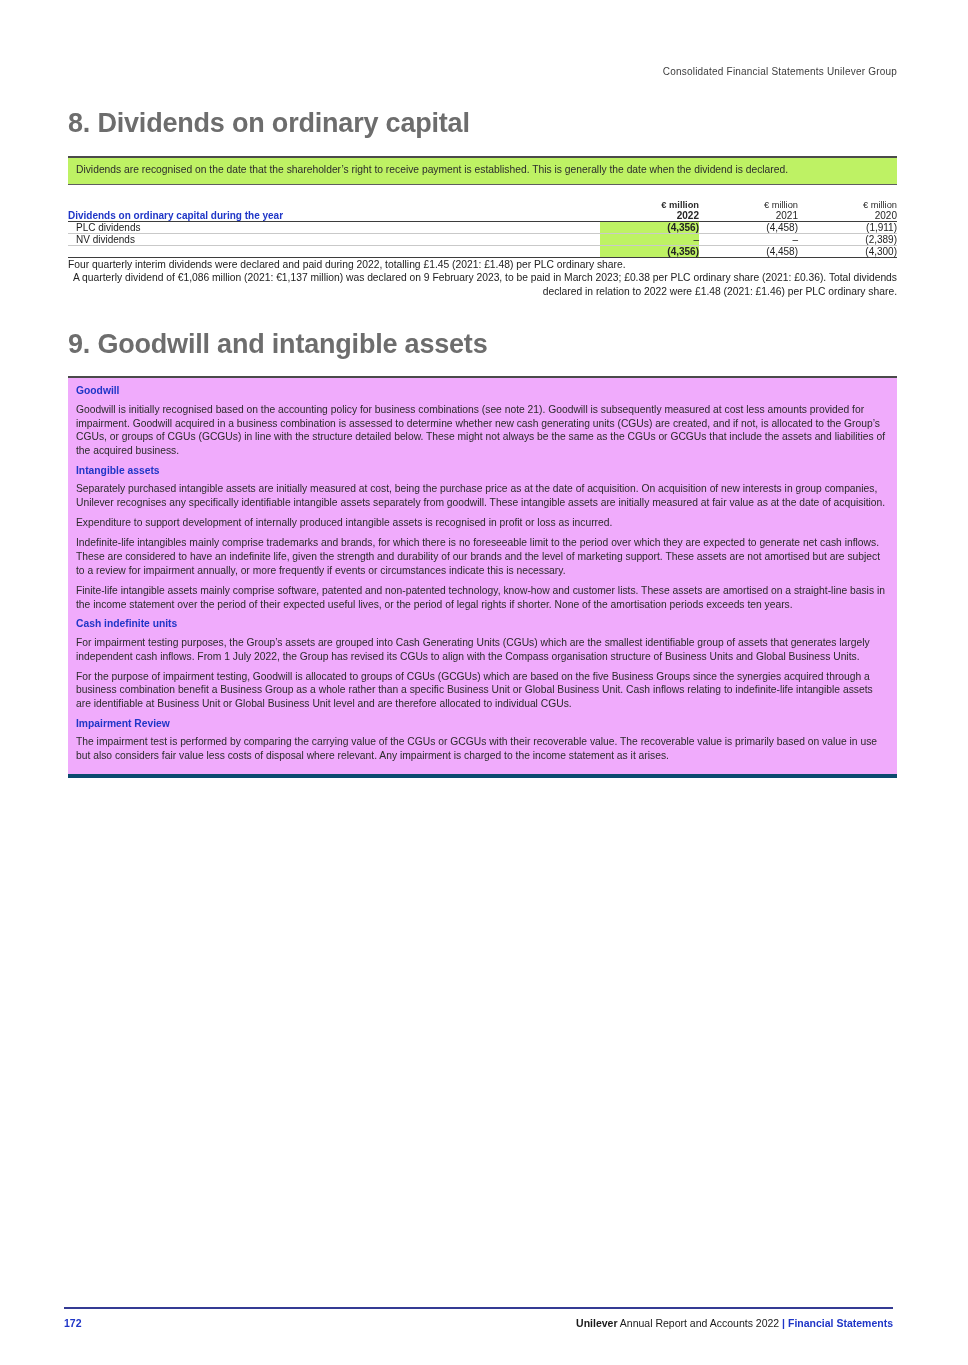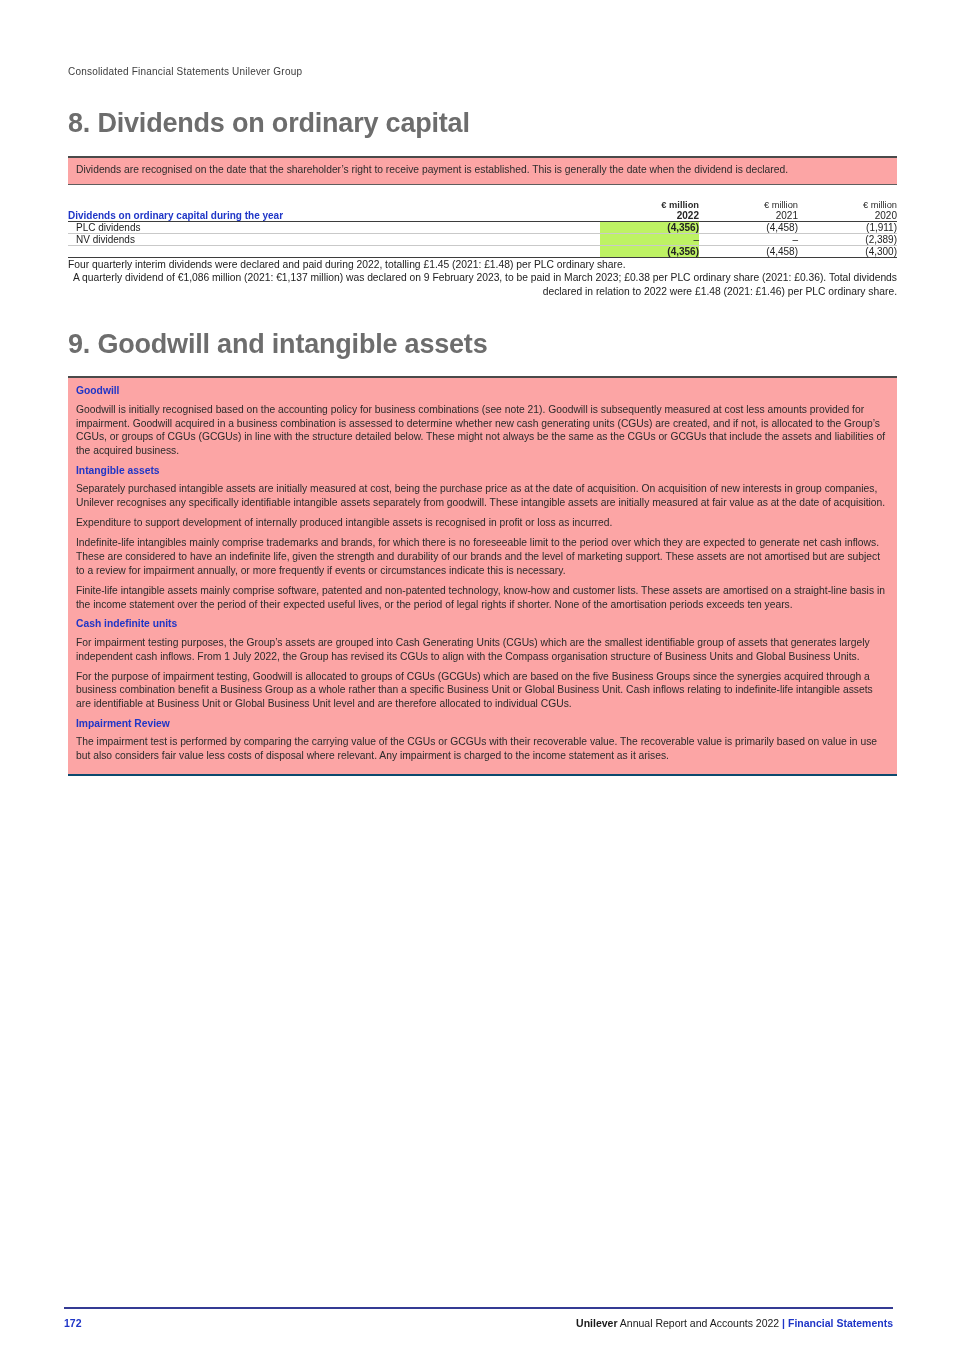--- a/index.html
+++ b/index.html
@@ -13,32 +13,33 @@
   .content {
     position: absolute;
     left: 68px; top: 0;
     width: 829px;
   }
   .breadcrumb {
     margin-top: 66px;
     font-size: 10px;
     color: #3d3d3d;
     letter-spacing: 0.2px;
+    text-align: right;
   }
   h1.section-title {
     margin: 0;
     margin-top: 31px;
     font-size: 27px;
     font-weight: bold;
     color: #6d6d6d;
     letter-spacing: -0.2px;
   }
   .gray-box {
     margin-top: 17px;
-    background: #fca5a5;
+    background: #bef264;
     border-top: 2px solid #4a4a4a;
     border-bottom: 1px solid #5e5e5e;
     padding: 5px 8px 7px 8px;
     font-size: 10.3px;
     line-height: 13.6px;
     color: #2c2c2c;
   }
   
   table.div-table {
     margin-top: 15px;
@@ -84,23 +85,23 @@
     margin: 0;
     font-size: 10.3px;
     line-height: 13.6px;
     color: #222222;
   }
   .p1 { margin-top: 14px; }
   .p2 { margin-top: 9px; text-align: right; }
   .h9 { margin-top: 25px; }
   .policy-box {
     margin-top: 16px;
-    background: #fca5a5;
+    background: #f0abfc;
     border-top: 2px solid #4a4a4a;
-    border-bottom: 2px solid #0c4a6e;
+    border-bottom: 4px solid #0c4a6e;
     padding: 5px 9px 11px 8px;
     color: #2b2b2b;
   }
   .policy-box h3 {
     margin: 7px 0 0 0;
     font-size: 10.3px;
     font-weight: bold;
     color: #1f36c7;
   }
   .policy-box h3.first { margin-top: 2px; }

